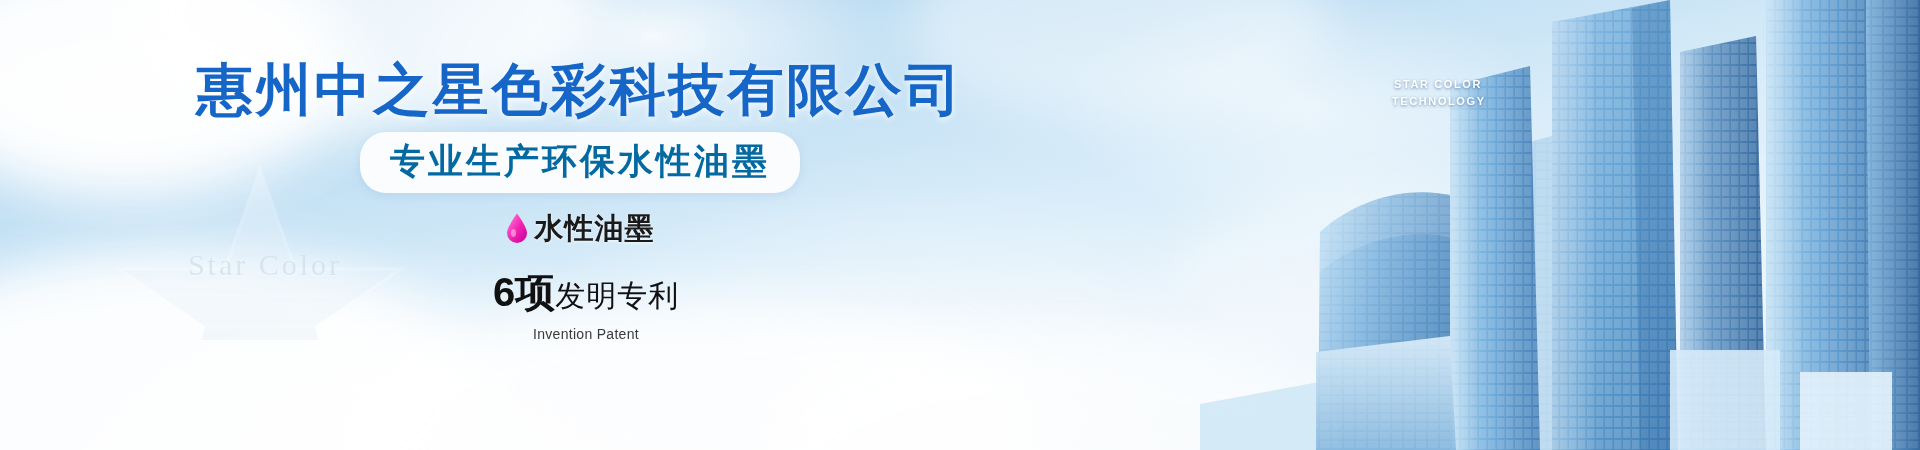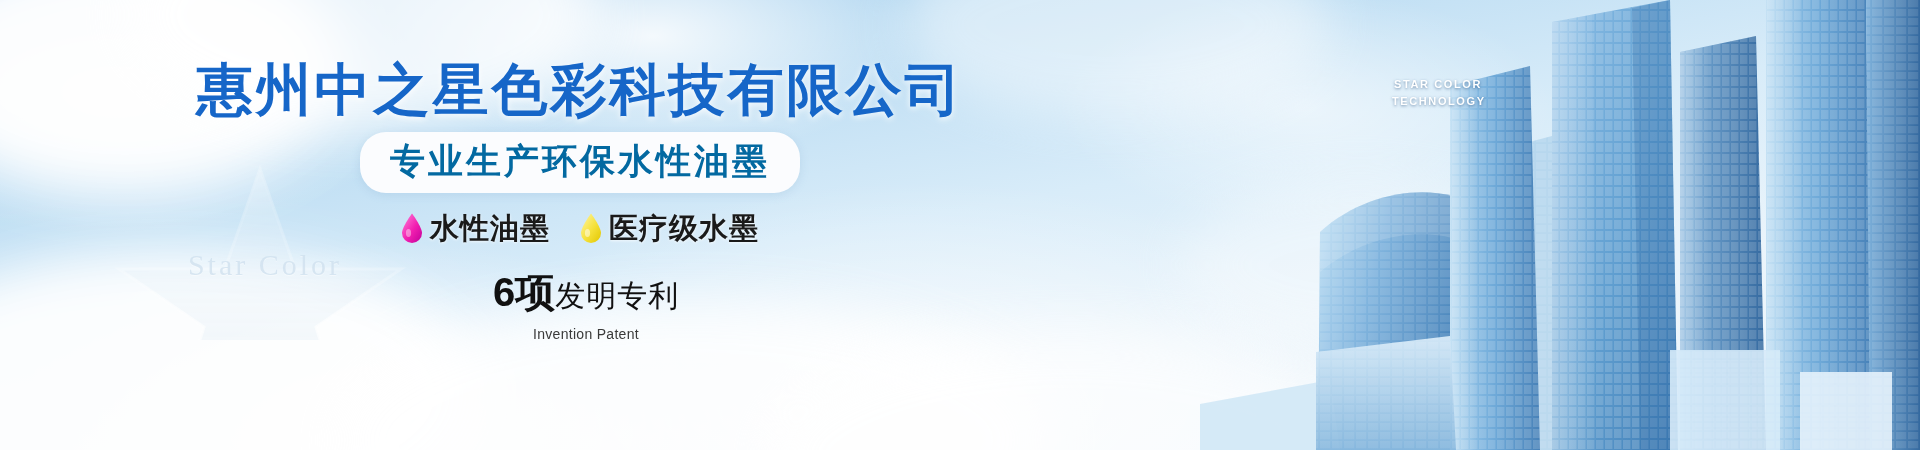--- a/index.html
+++ b/index.html
@@ -215,34 +215,20 @@
                 <stop offset="55%" stop-color="#f21fb0"></stop>
                 <stop offset="100%" stop-color="#c2009a"></stop>
           </linearGradient>
             </defs>
           <path d="M11 0.5 C11 0.5 1 14 1 20 A10 10 0 0 0 21 20 C21 14 11 0.5 11 0.5 Z" fill="url(#dm)"></path>
           <ellipse cx="7.5" cy="20" rx="2.6" ry="4" fill="#ffffff" opacity="0.42"></ellipse>
         </svg>
         <span class="feature-label">水性油墨</span>
       </div>
 
-      <div class="feature">
-        <svg class="drop" viewBox="0 0 22 30" xmlns="http://www.w3.org/2000/svg">
-          <defs>
-              <linearGradient id="dy" x1="0" y1="0" x2="1" y2="1">
-            <stop offset="0%" stop-color="#fff6a8"></stop>
-                <stop offset="55%" stop-color="#f5e13a"></stop>
-                <stop offset="100%" stop-color="#e2c600"></stop>
-          </linearGradient>
-            </defs>
-          <path d="M11 0.5 C11 0.5 1 14 1 20 A10 10 0 0 0 21 20 C21 14 11 0.5 11 0.5 Z" fill="url(#dy)"></path>
-          <ellipse cx="7.5" cy="20" rx="2.6" ry="4" fill="#ffffff" opacity="0.50"></ellipse>
-        </svg>
-        <span class="feature-label">医疗级水墨</span>
-      </div>
 
     </div>
 
     <div class="badges">
 
       <div class="badge">
         <div class="badge-main">
           <span class="badge-big">6项</span><span class="badge-small">发明专利</span>
         </div>
         <div class="badge-sub">Invention Patent</div>

